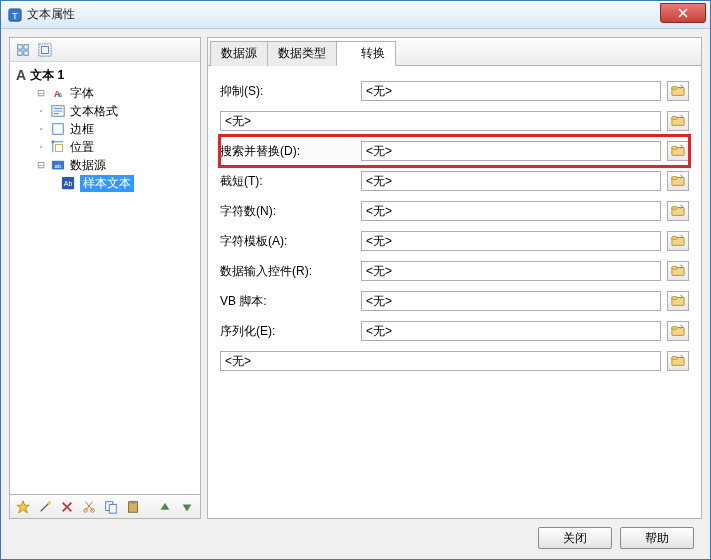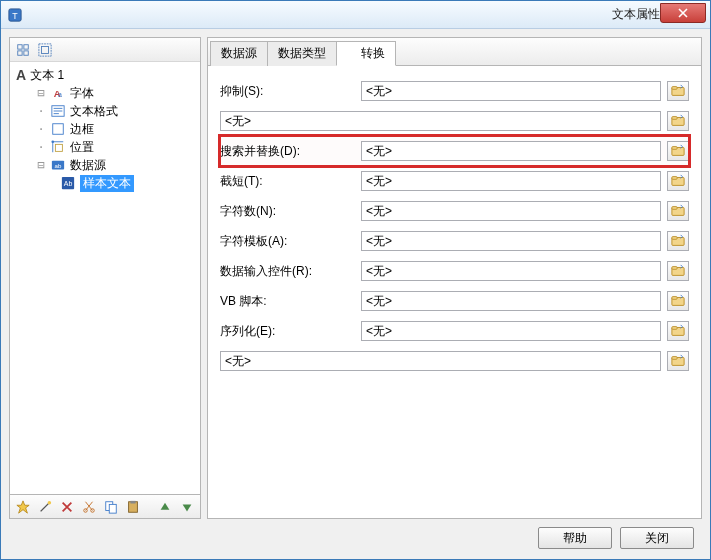--- a/index.html
+++ b/index.html
@@ -27,21 +27,21 @@
     display: flex;
     align-items: center;
     padding: 0 0 0 6px;
   }
   .titlebar .app-icon {
     width: 16px; height: 16px;
     display: inline-flex;
     align-items: center; justify-content: center;
     margin-right: 4px;
   }
-  .titlebar .title-text { flex: 1; color: #1a1a1a; text-align: right; }
+  .titlebar .title-text { flex: 1; color: #1a1a1a; }
   .close-btn {
     width: 46px; height: 20px;
     background: linear-gradient(to bottom, #e67a76, #c8403a);
     border: 1px solid #8b2a25;
     border-radius: 0 0 3px 3px;
     display: flex; align-items: center; justify-content: center;
     margin-right: 4px;
     margin-top: -4px;
   }
   .close-btn svg { width: 10px; height: 10px; }
@@ -101,21 +101,21 @@
   }
   .tree-icon {
     width: 16px; height: 16px;
     display: inline-flex; align-items:center; justify-content:center;
     margin-right: 4px;
   }
   .tree-root .root-icon {
     font-weight: bold; color: #444; font-size: 14px; margin-right:4px;
   }
   .tree-label { color: #000; }
-  .tree-label.bold { font-weight: normal; }
+  .tree-label.bold { font-weight: bold; }
   .tree-selected {
     background: #3399ff; color: #fff; padding: 0 3px; font-family: Liberation Mono, monospace;
   }
 
   .left-toolbar-bottom {
     height: 24px;
     border: 1px solid #b5b5b5;
     border-top: none;
     background: linear-gradient(to bottom,#fdfdfd,#ececec);
     display: flex; align-items: center;
@@ -484,17 +484,17 @@
                   <path d="M11 1 l2 2 l-2 2" fill="none" stroke="#3a78c8"></path>
                 </svg>
               </span>
             </div>
           </div>
       </div>
 
     </div>
 
     <div class="footer">
+      <button class="btn">关闭</button>
       <button class="btn">帮助</button>
-      <button class="btn">关闭</button>
     </div>
   </div>
 </div>
 
 </body></html>

